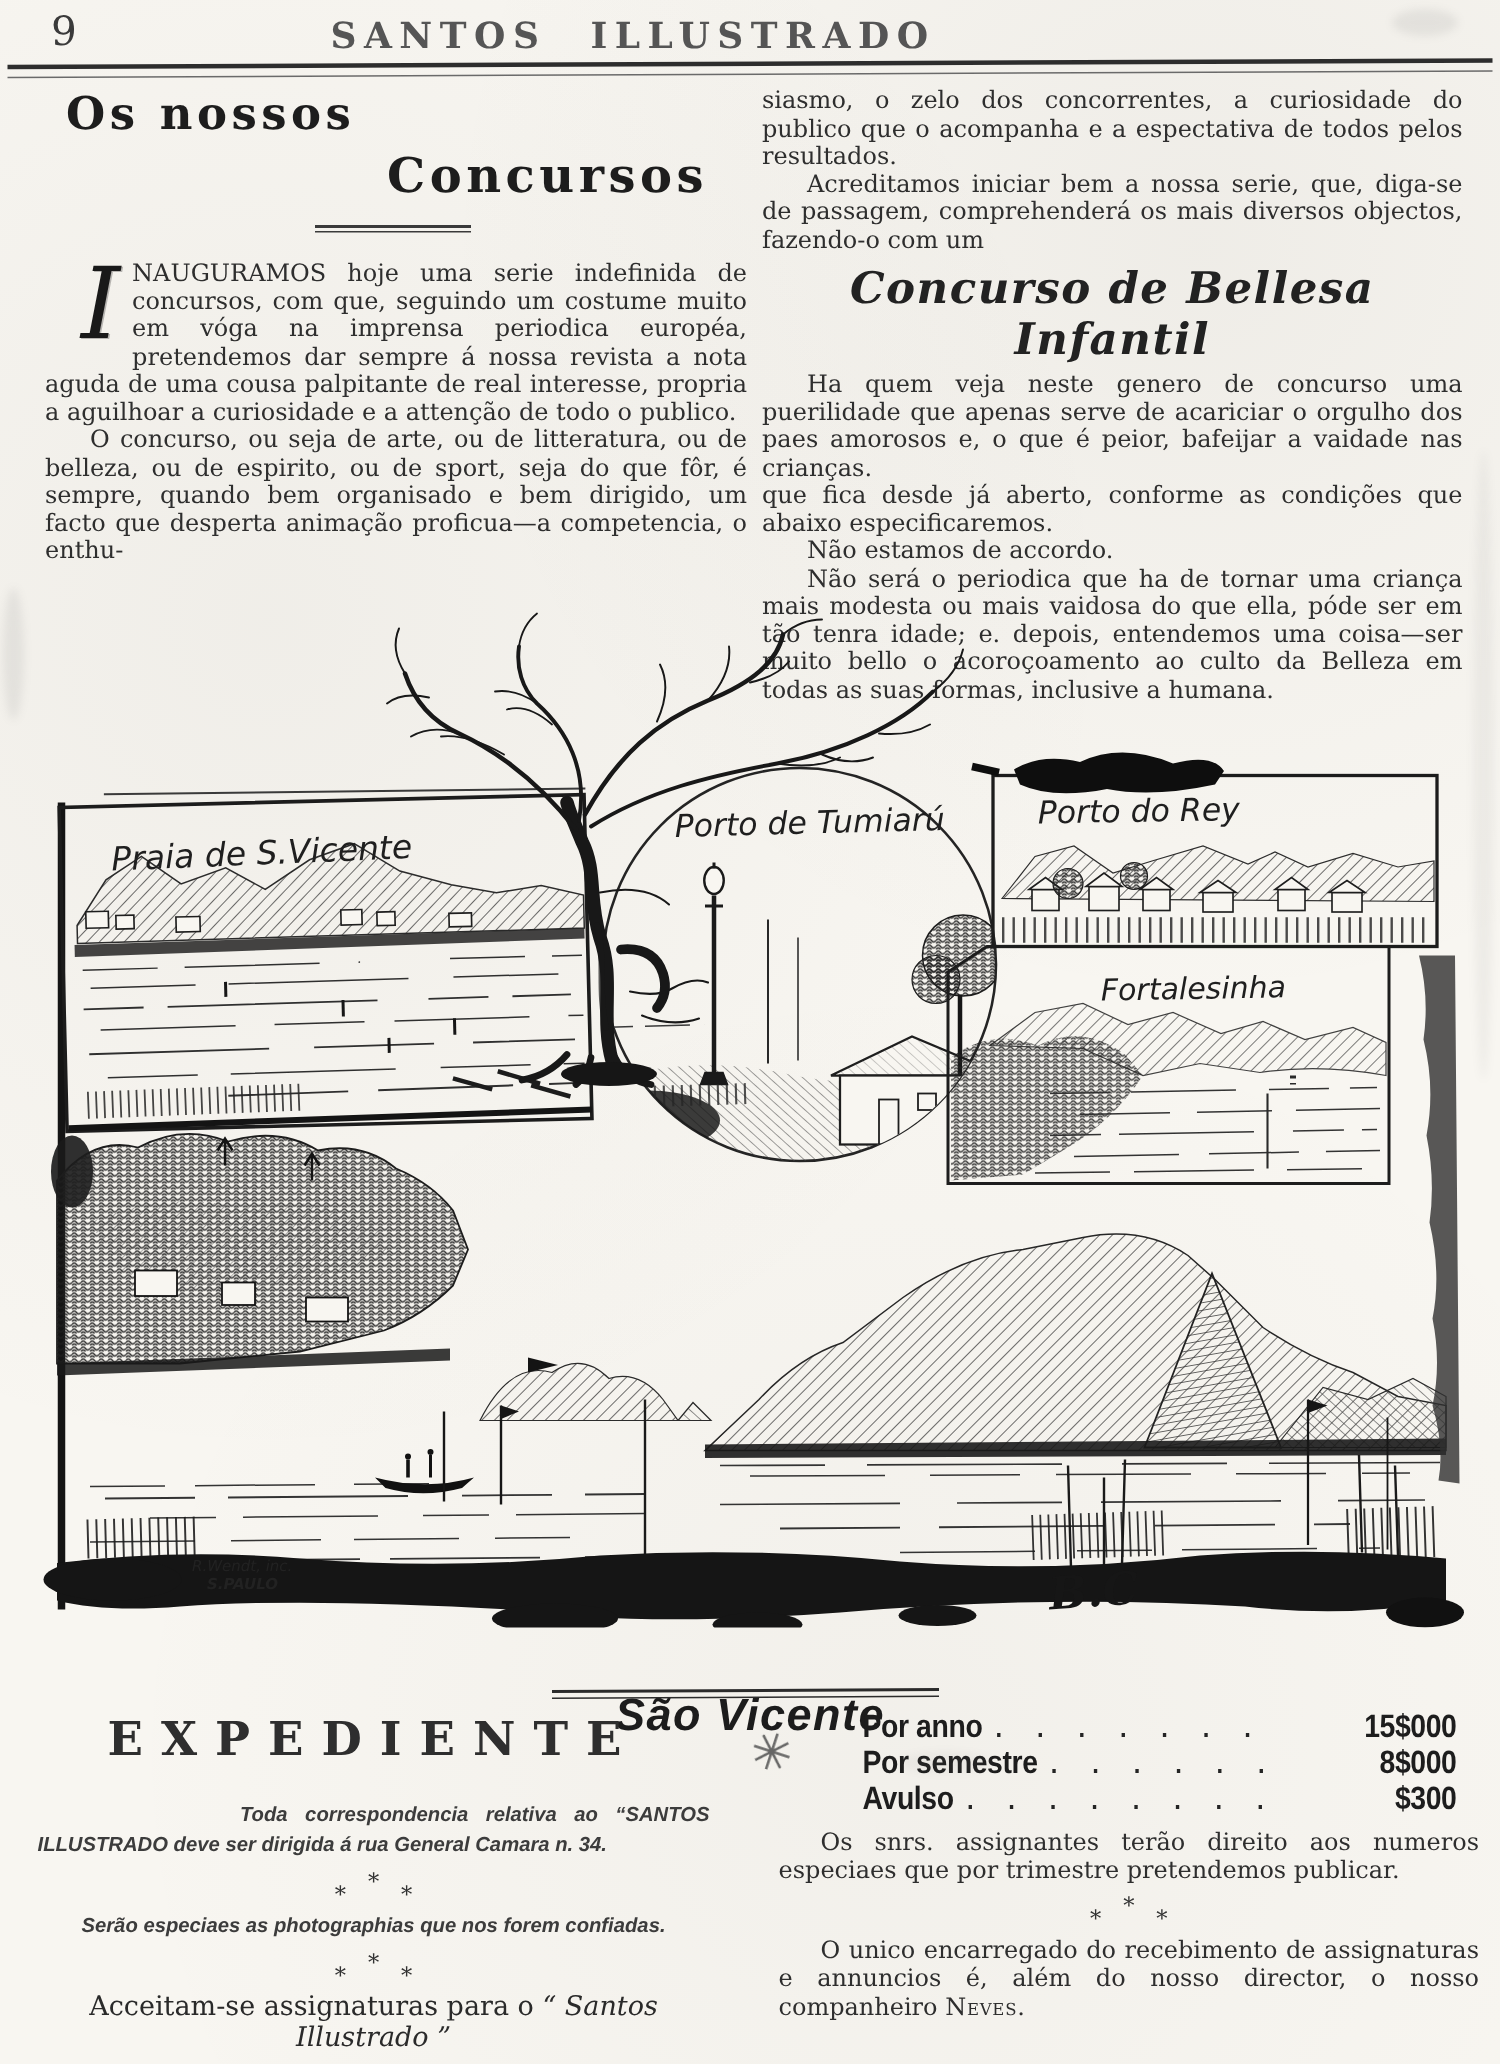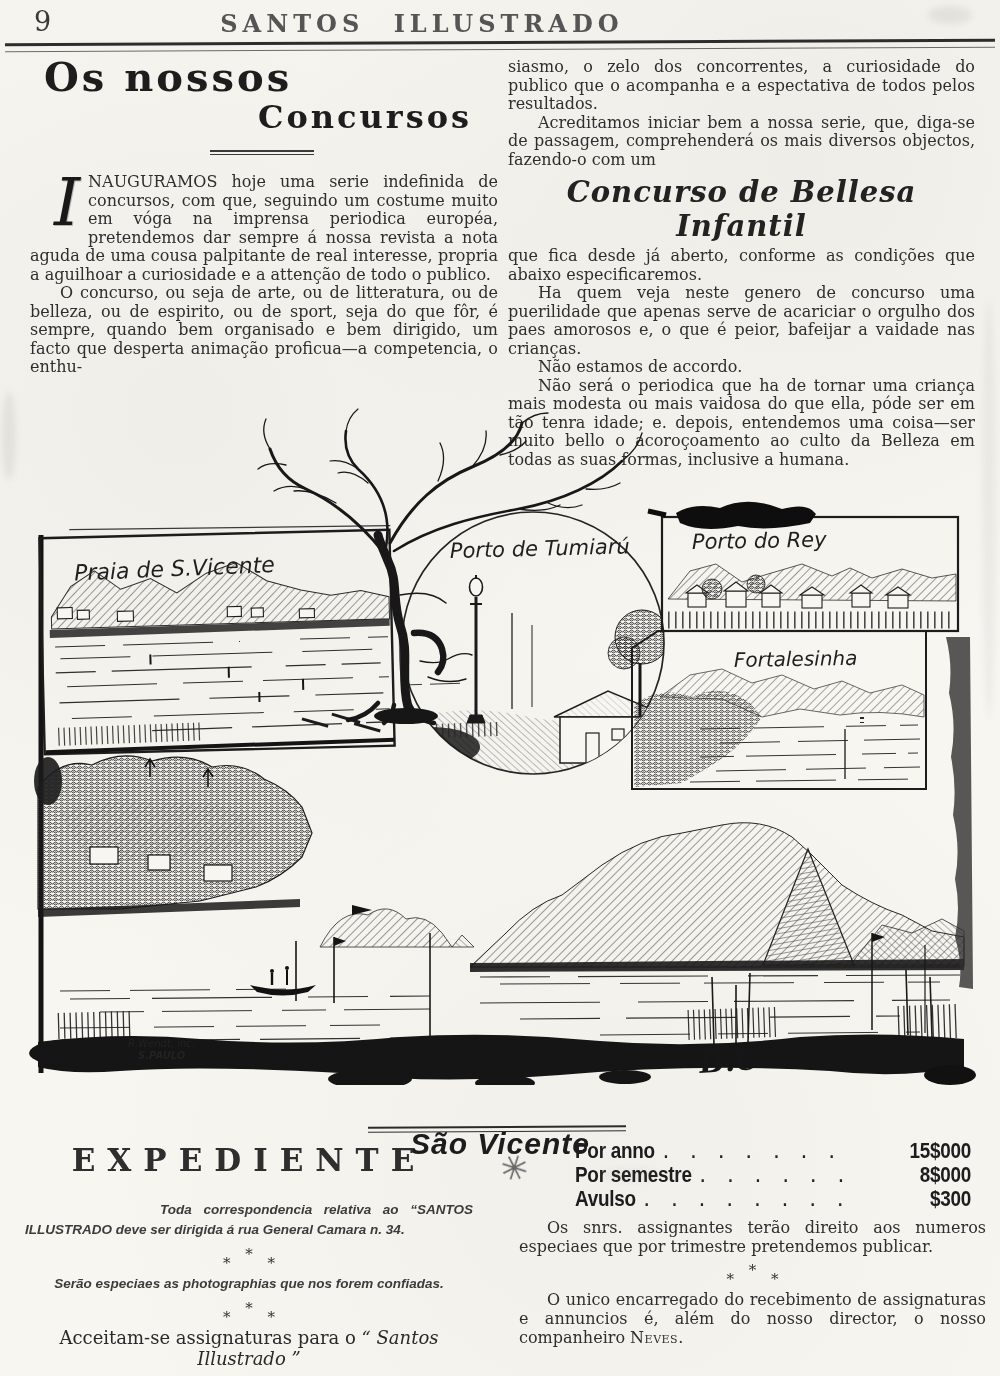--- a/index.html
+++ b/index.html
@@ -14,21 +14,21 @@
   .page-num{left:34px;top:6px;font-size:27px;color:#3a3a3a;}
   .masthead{left:0;top:9px;width:844px;text-align:center;font-size:24px;color:#555;
             letter-spacing:5px;word-spacing:16px;font-weight:bold;}
   .rule-thick{left:5px;top:41px;width:990px;height:3px;background:#2d2d2d;transform:rotate(-.25deg);}
   .rule-thin{left:5px;top:49px;width:990px;height:1px;background:#6a6a6a;transform:rotate(-.25deg);}
   
   .col{position:absolute;top:58px;}
   .col-left{left:30px;width:468px;}
   .col-right{left:508px;width:467px;}
   .article-title{margin:0;font-weight:bold;color:#1d1d1d;line-height:38px;}
-  .article-title .t1{display:block;font-size:40px;letter-spacing:3px;padding-left:14px;}
+  .article-title .t1{display:block;font-size:30px;letter-spacing:3px;padding-left:14px;}
   .article-title .t2{display:block;font-size:32px;letter-spacing:3px;padding-left:228px;margin-top:2px;}
   .mini-rule{margin:14px 0 0 180px;width:104px;height:2px;border-top:2px solid #3a3a3a;border-bottom:1px solid #3a3a3a;}
   .body-text{margin:0;font-size:16px;line-height:18.5px;text-align:justify;color:#2e2e2e;}
   .first-par{margin-top:18px;}
   .indent{text-indent:30px;}
   .dropcap{float:left;font-size:66px;line-height:56px;padding:2px 8px 0 24px;color:#191919;
            font-style:italic;text-shadow:1px 1px 0 rgba(0,0,0,.25);}
   .subheading{margin:6px 0 4px 0;text-align:center;font-style:italic;font-weight:bold;
               font-size:29px;letter-spacing:1px;color:#222;}
   
@@ -84,22 +84,22 @@
     </h1>
     <div class="mini-rule"></div>
     <p class="body-text first-par"><span class="dropcap">I</span><span>NAUGURAMOS hoje uma serie indefinida de concursos, com que, seguindo um costume muito em vóga na imprensa periodica européa, pretendemos dar sempre á nossa revista a nota aguda de uma cousa palpitante de real interesse, propria a aguilhoar a curiosidade e a attenção de todo o publico.</span></p>
     <p class="body-text indent">O concurso, ou seja de arte, ou de litteratura, ou de belleza, ou de espirito, ou de sport, seja do que fôr, é sempre, quando bem organisado e bem dirigido, um facto que desperta animação proficua—a competencia, o enthu-</p>
   </section>
 
   <section class="col col-right">
     <p class="body-text">siasmo, o zelo dos concorrentes, a curiosidade do publico que o acompanha e a espectativa de todos pelos resultados.</p>
     <p class="body-text indent">Acreditamos iniciar bem a nossa serie, que, diga-se de passagem, comprehenderá os mais diversos objectos, fazendo-o com um</p>
     <h2 class="subheading">Concurso de Bellesa Infantil</h2>
+    <p class="body-text indent">Ha quem veja neste genero de concurso uma puerilidade que apenas serve de acariciar o orgulho dos paes amorosos e, o que é peior, bafeijar a vaidade nas crianças.</p>
     <p class="body-text">que fica desde já aberto, conforme as condições que abaixo especificaremos.</p>
-    <p class="body-text indent">Ha quem veja neste genero de concurso uma puerilidade que apenas serve de acariciar o orgulho dos paes amorosos e, o que é peior, bafeijar a vaidade nas crianças.</p>
     <p class="body-text indent">Não estamos de accordo.</p>
     <p class="body-text indent">Não será o periodica que ha de tornar uma criança mais modesta ou mais vaidosa do que ella, póde ser em tão tenra idade; e. depois, entendemos uma coisa—ser muito bello o acoroçoamento ao culto da Belleza em todas as suas formas, inclusive a humana.</p>
   </section>
 
   <div class="abs illustration">
     <svg width="1000" height="700" viewBox="0 0 1000 700">
       <defs>
         <pattern id="hatchA" width="6" height="6" patternUnits="userSpaceOnUse" patternTransform="rotate(45)">
           <line x1="0" y1="0" x2="0" y2="6" stroke="#3c3c3c" stroke-width="1"></line>
         </pattern>

